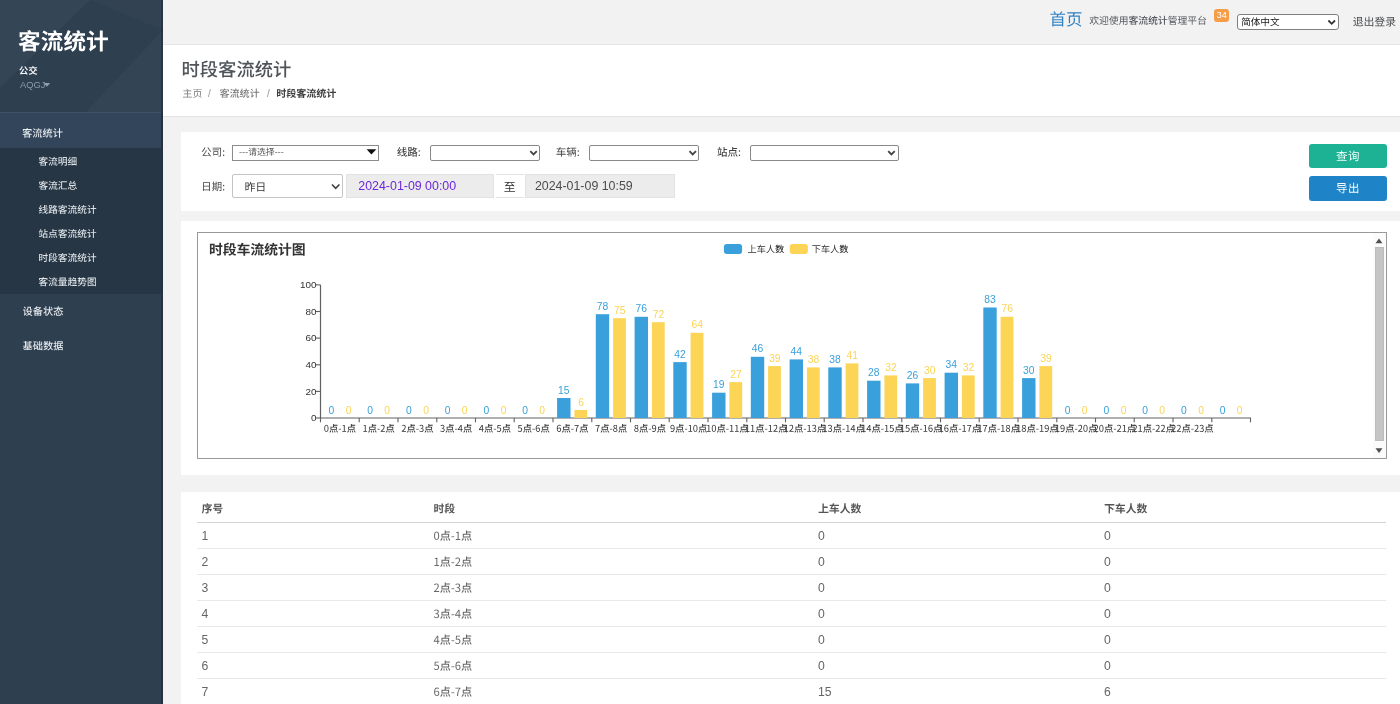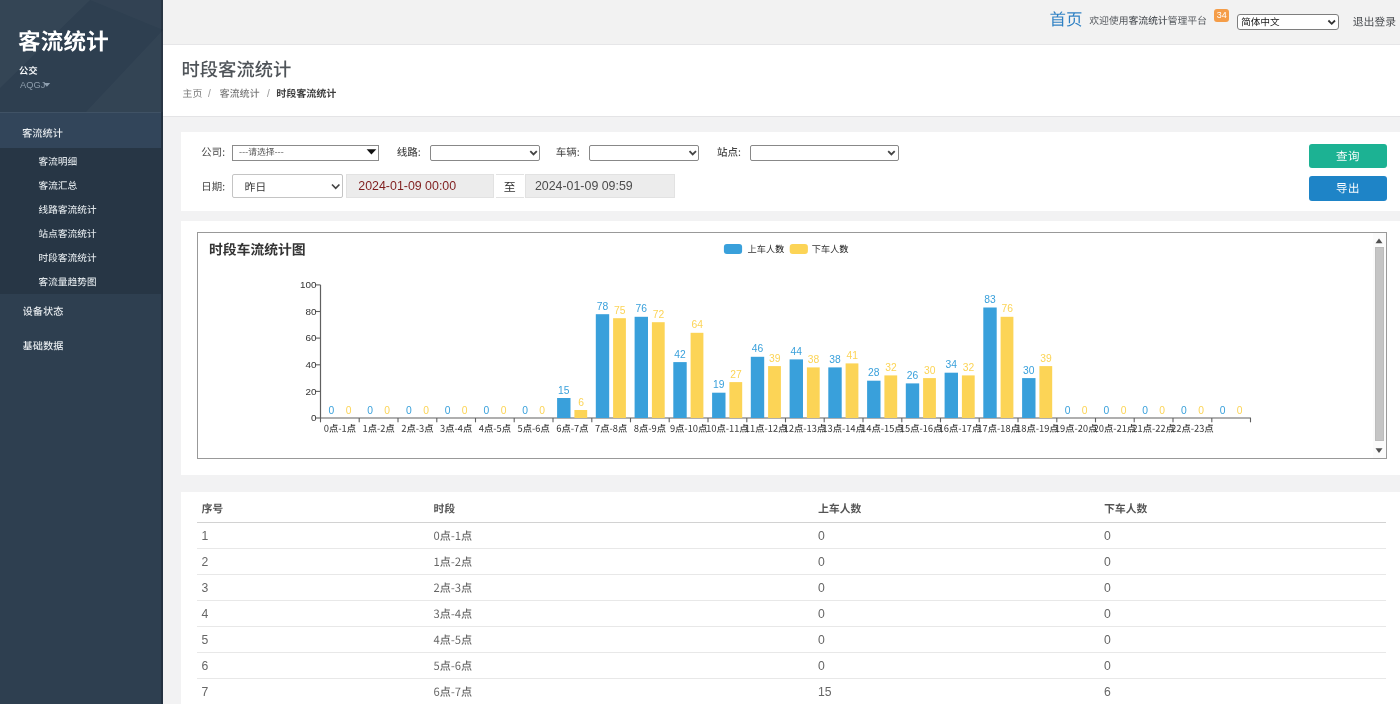--- a/index.html
+++ b/index.html
@@ -10,24 +10,24 @@
     <div style="position:absolute;left:1214px;top:9.4px;width:15.4px;height:13px;font-size:9px;line-height:13px;color:#fff;text-align:center;font-family:'Liberation Sans',sans-serif">34</div>
     <div style="position:absolute;left:1237px;top:14px;width:102px;height:16px;background:#fff;border:1px solid #7e7e7e;border-radius:3px;box-sizing:border-box"></div>
     <div style="position:absolute;left:163px;top:45px;width:1237px;height:71px;background:#ffffff;border-bottom:1px solid #e4e4e6"></div>
     <div style="position:absolute;left:181px;top:132px;width:1219px;height:79px;background:#ffffff"></div>
     <div style="position:absolute;left:232px;top:144.5px;width:147px;height:16px;background:#fff;border:1px solid #8b8b8b;box-sizing:border-box"></div>
     <div style="position:absolute;left:429.5px;top:144.5px;width:110.5px;height:16px;background:#fff;border:1px solid #888;border-radius:2px;box-sizing:border-box"></div>
     <div style="position:absolute;left:589px;top:144.5px;width:110px;height:16px;background:#fff;border:1px solid #888;border-radius:2px;box-sizing:border-box"></div>
     <div style="position:absolute;left:750px;top:144.5px;width:149px;height:16px;background:#fff;border:1px solid #888;border-radius:2px;box-sizing:border-box"></div>
     <div style="position:absolute;left:232px;top:173.5px;width:111px;height:24.5px;background:#fff;border:1px solid #c4c4c4;border-radius:2px;box-sizing:border-box"></div>
     <div style="position:absolute;left:346px;top:173.5px;width:148px;height:24.5px;background:#ececec;border:1px solid #e2e2e2;box-sizing:border-box"></div>
-    <div style="position:absolute;left:358.3px;top:173.5px;width:140px;height:24.5px;line-height:24.5px;font-size:12.4px;color:#7f1d1d;font-family:'Liberation Sans',sans-serif">2024-01-09 00:00</div>
+    <div style="position:absolute;left:358.3px;top:173.5px;width:140px;height:24.5px;line-height:24.5px;font-size:12.4px;color:#6d28d9;font-family:'Liberation Sans',sans-serif">2024-01-09 00:00</div>
     <div style="position:absolute;left:496px;top:173.5px;width:28px;height:24.5px;background:#fff;border:1px solid #e2e2e2;border-left:0;border-right:0;box-sizing:border-box"></div>
     <div style="position:absolute;left:525px;top:173.5px;width:150px;height:24.5px;background:#ececec;border:1px solid #e2e2e2;box-sizing:border-box"></div>
-    <div style="position:absolute;left:534.9px;top:173.5px;width:140px;height:24.5px;line-height:24.5px;font-size:12.4px;color:#4c4c4c;font-family:'Liberation Sans',sans-serif">2024-01-09 09:59</div>
+    <div style="position:absolute;left:534.9px;top:173.5px;width:140px;height:24.5px;line-height:24.5px;font-size:12.4px;color:#4c4c4c;font-family:'Liberation Sans',sans-serif">2024-01-09 10:59</div>
     <div style="position:absolute;left:1308.6px;top:144.1px;width:78.2px;height:24.4px;background:#1cb293;border-radius:3px"></div>
     <div style="position:absolute;left:1308.6px;top:176.2px;width:78.2px;height:24.4px;background:#1e84c7;border-radius:3px"></div>
     <div style="position:absolute;left:181px;top:221px;width:1219px;height:254px;background:#ffffff"></div>
     <div style="position:absolute;left:197px;top:232px;width:1190px;height:227px;background:#fff;border:1px solid #999999;box-sizing:border-box"></div>
     <div style="position:absolute;left:1373px;top:233px;width:12.5px;height:225px;background:#fbfbfb"></div>
     <div style="position:absolute;left:1374.5px;top:246.5px;width:9.5px;height:194px;background:#c5c5c5;border:1px solid #bcbcbc;box-sizing:border-box"></div>
     <div style="position:absolute;left:181px;top:492px;width:1219px;height:212px;background:#ffffff"></div>
     <div style="position:absolute;left:197px;top:521.5px;width:1189px;height:1px;background:#d2d2d2"></div>
     <div style="position:absolute;left:197px;top:548.0px;width:1189px;height:1px;background:#e8e8e8"></div>
     <div style="position:absolute;left:197px;top:574.0px;width:1189px;height:1px;background:#e8e8e8"></div>

